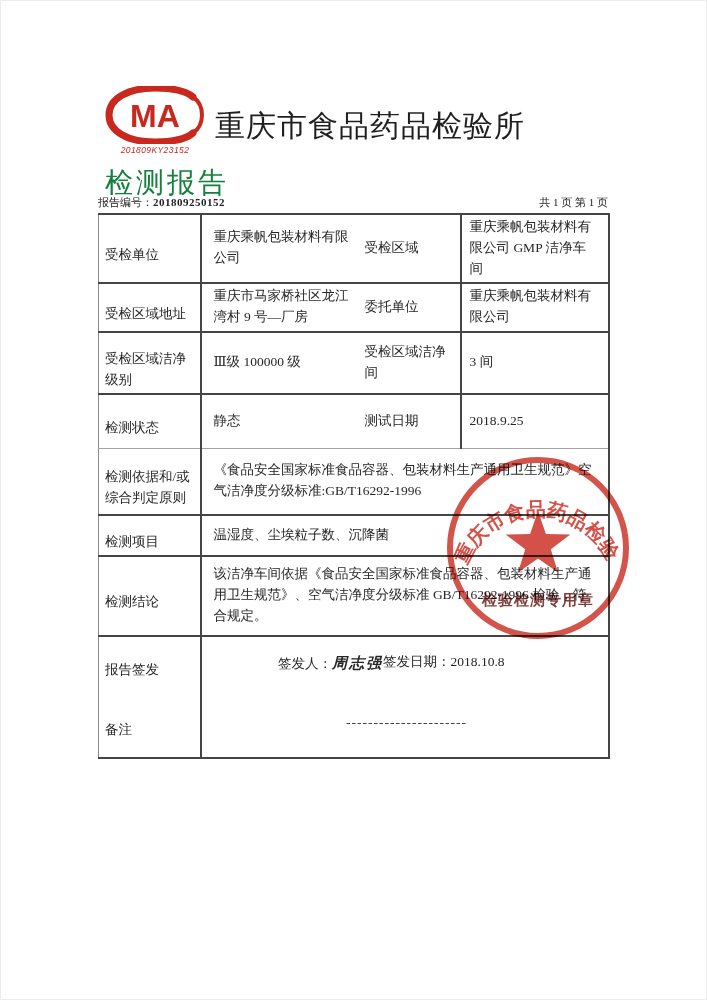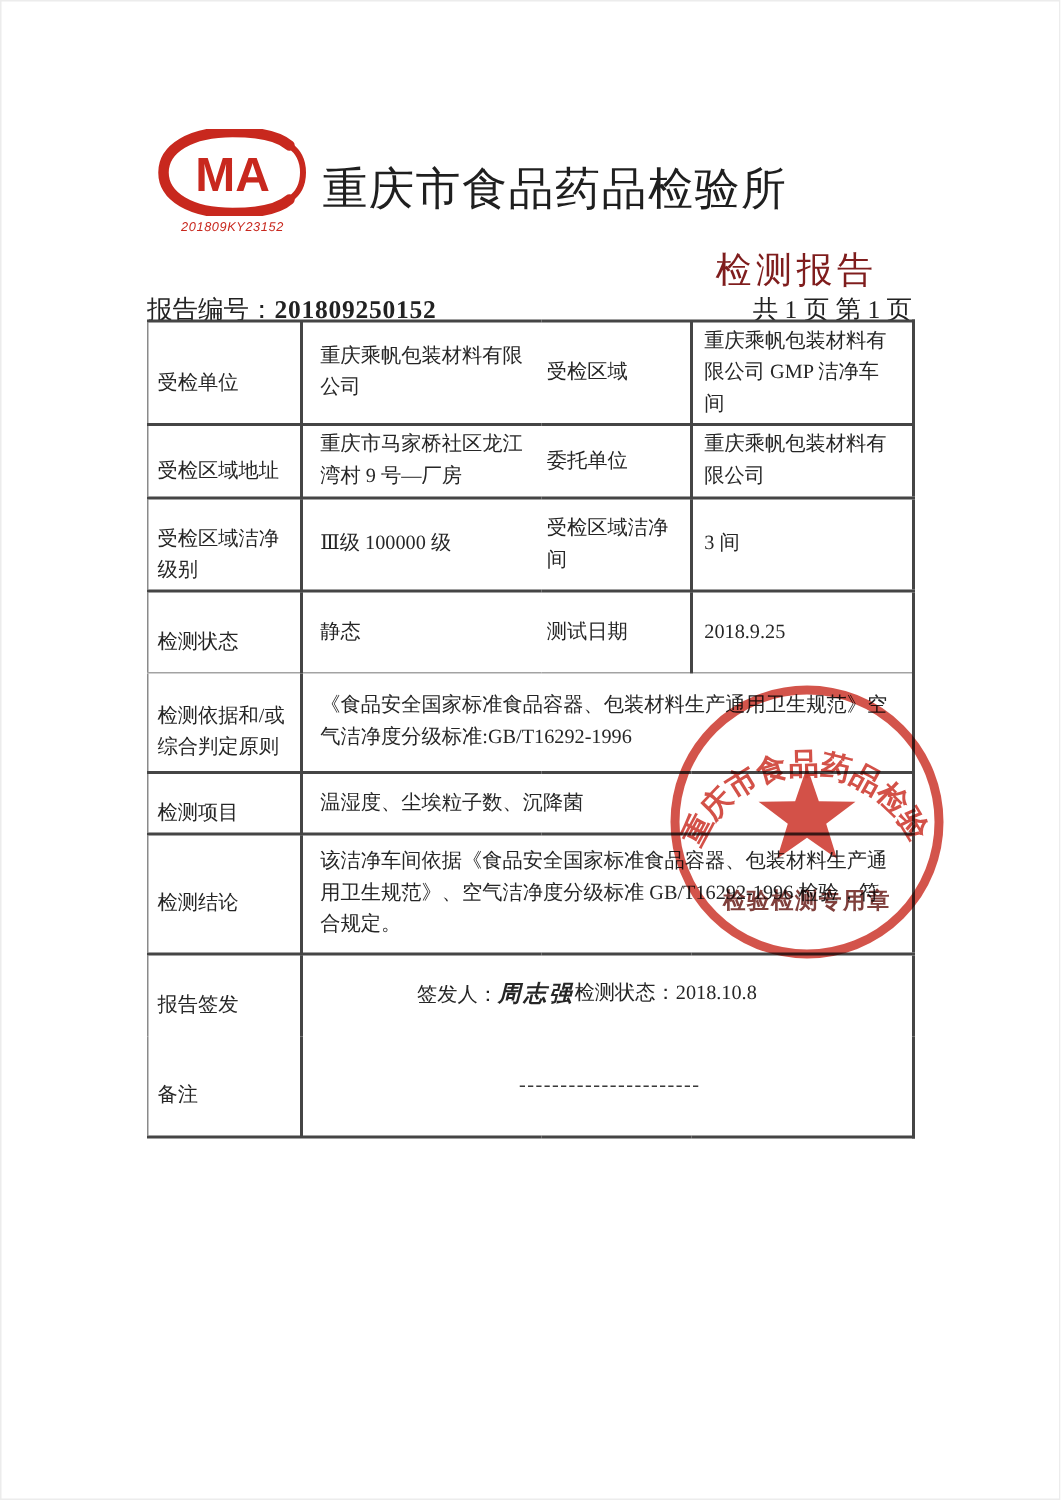--- a/index.html
+++ b/index.html
@@ -6,24 +6,24 @@
   body{font-family:"Liberation Serif","DejaVu Serif",serif;color:#2e2e2e;}
   #page{position:relative;width:707px;height:1000px;background:#fff;overflow:hidden;
         box-shadow:inset 0 0 0 1px #ececec;}
 
   
   .cma-logo{position:absolute;left:102px;top:86px;width:106px;text-align:center;}
   .cma-num{font-family:"Liberation Sans","DejaVu Sans",sans-serif;font-size:8.5px;
            color:#c8281e;letter-spacing:.4px;margin-top:-3px;font-style:italic;}
   .org-title{position:absolute;left:105px;top:106px;width:530px;text-align:center;
              font-size:30px;letter-spacing:1px;color:#1f1f1f;font-weight:500;}
-  .doc-title{position:absolute;left:105px;top:164px;width:480px;text-align:right;
-             font-size:24px;letter-spacing:3px;color:#7f1d1d;}
+  .doc-title{position:absolute;left:105px;top:164px;width:480px;text-align:left;
+             font-size:28px;letter-spacing:3px;color:#15803d;}
   .report-line{position:absolute;left:98px;top:195px;width:510px;display:flex;
-               justify-content:space-between;font-size:17px;color:#222;}
+               justify-content:space-between;font-size:11px;color:#222;}
   .report-line b{font-weight:600;letter-spacing:.5px;}
 
   
   table.report{position:absolute;left:98px;top:213px;width:510px;border-collapse:collapse;
                table-layout:fixed;font-size:13.5px;color:#262626;
                border-top:2px solid #454545;border-bottom:2px solid #454545;
                border-left:1px solid #8a8a8a;border-right:2px solid #454545;}
   table.report td{vertical-align:middle;line-height:1.55;word-break:break-all;}
   td.lbl{border-right:2px solid #454545;padding:16px 4px 2px 6px;}
   td.lbl2{padding:2px 2px 2px 4px;margin-left:20px;}
@@ -118,21 +118,21 @@
     </tr>
 
     <tr class="hb-none" style="height:55px">
       <td class="lbl">报告签发</td>
       <td class="val" colspan="3">
         <div class="sign-wrap">
           <span>
             <span>签发人：</span><span class="sign-name">周志强</span>
           </span>
           <span>
-            <span>检测状态：</span><span>2018.10.8</span>
+            <span>签发日期：</span><span>2018.10.8</span>
           </span>
         </div>
       </td>
     </tr>
 
     <tr style="height:67px">
       <td class="lbl">备注</td>
       <td class="val dashes" colspan="3">----------------------</td>
     </tr>
   </tbody>

